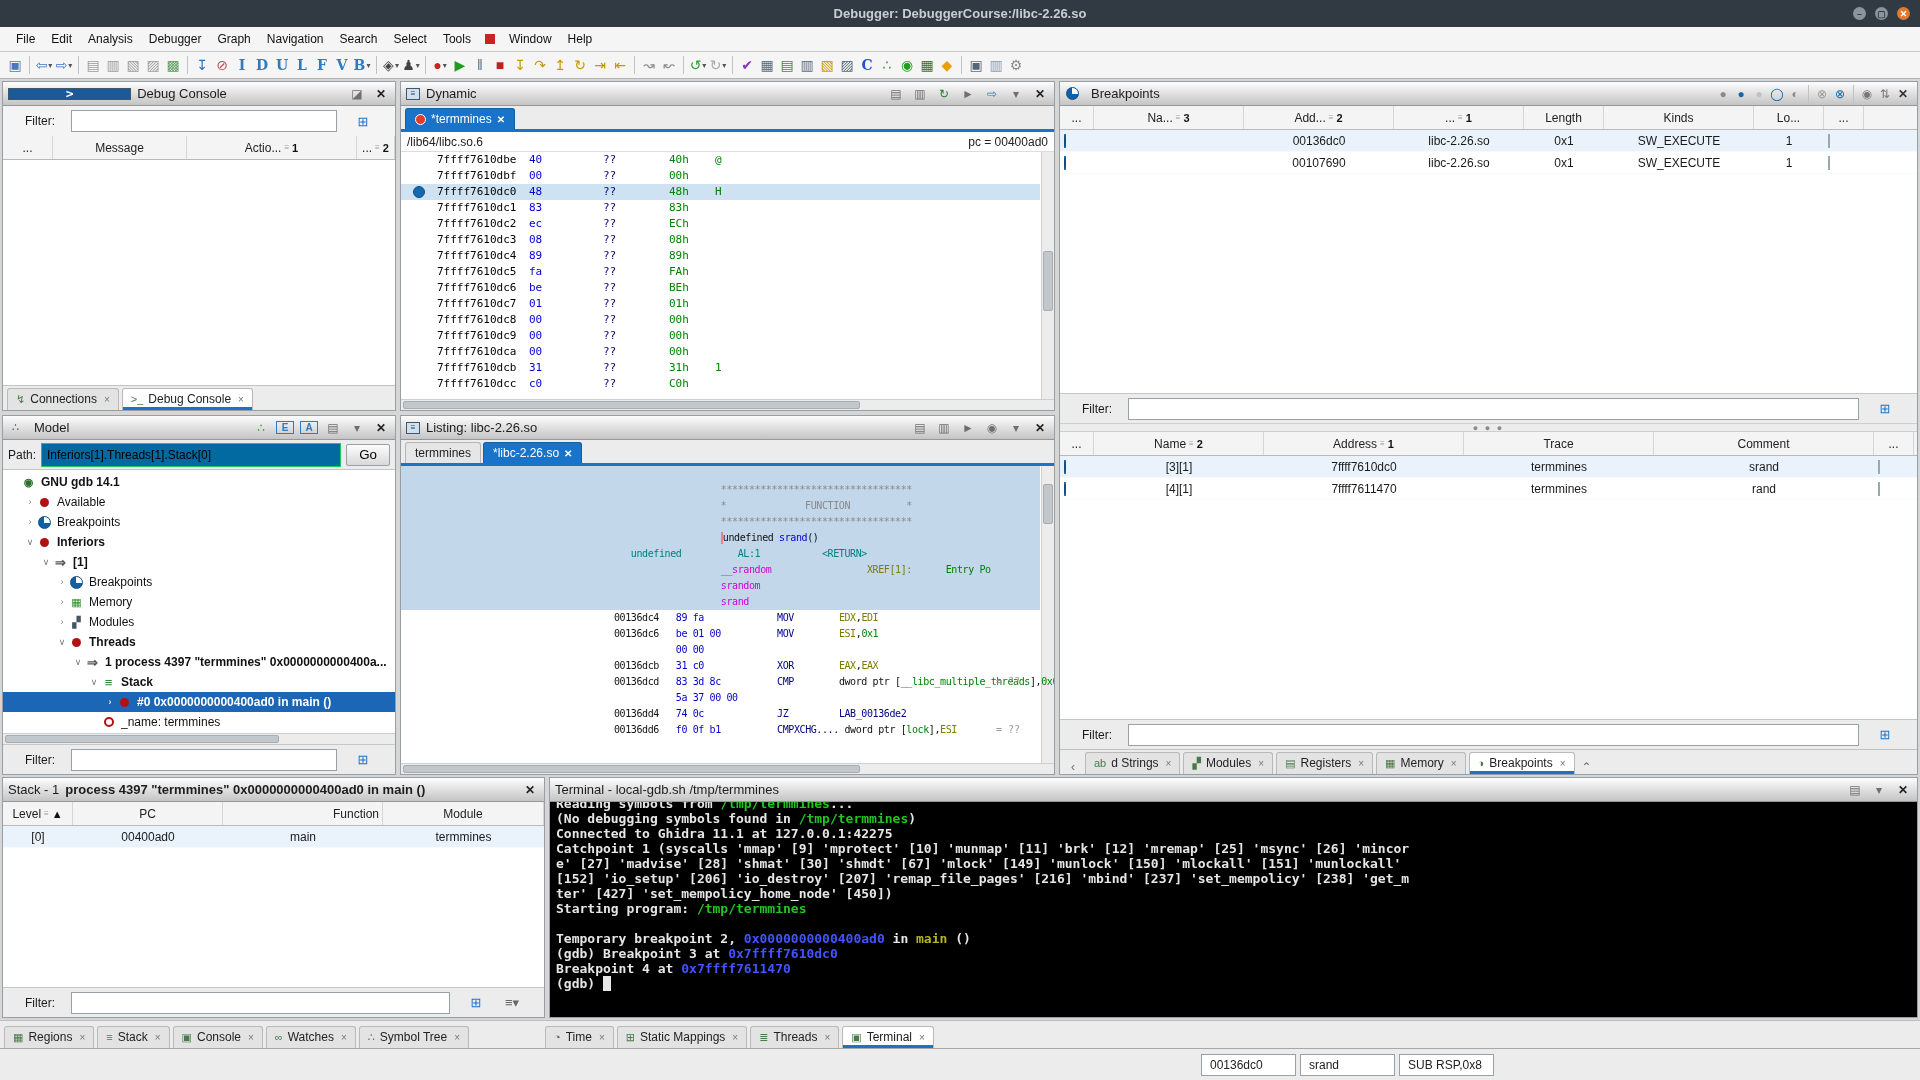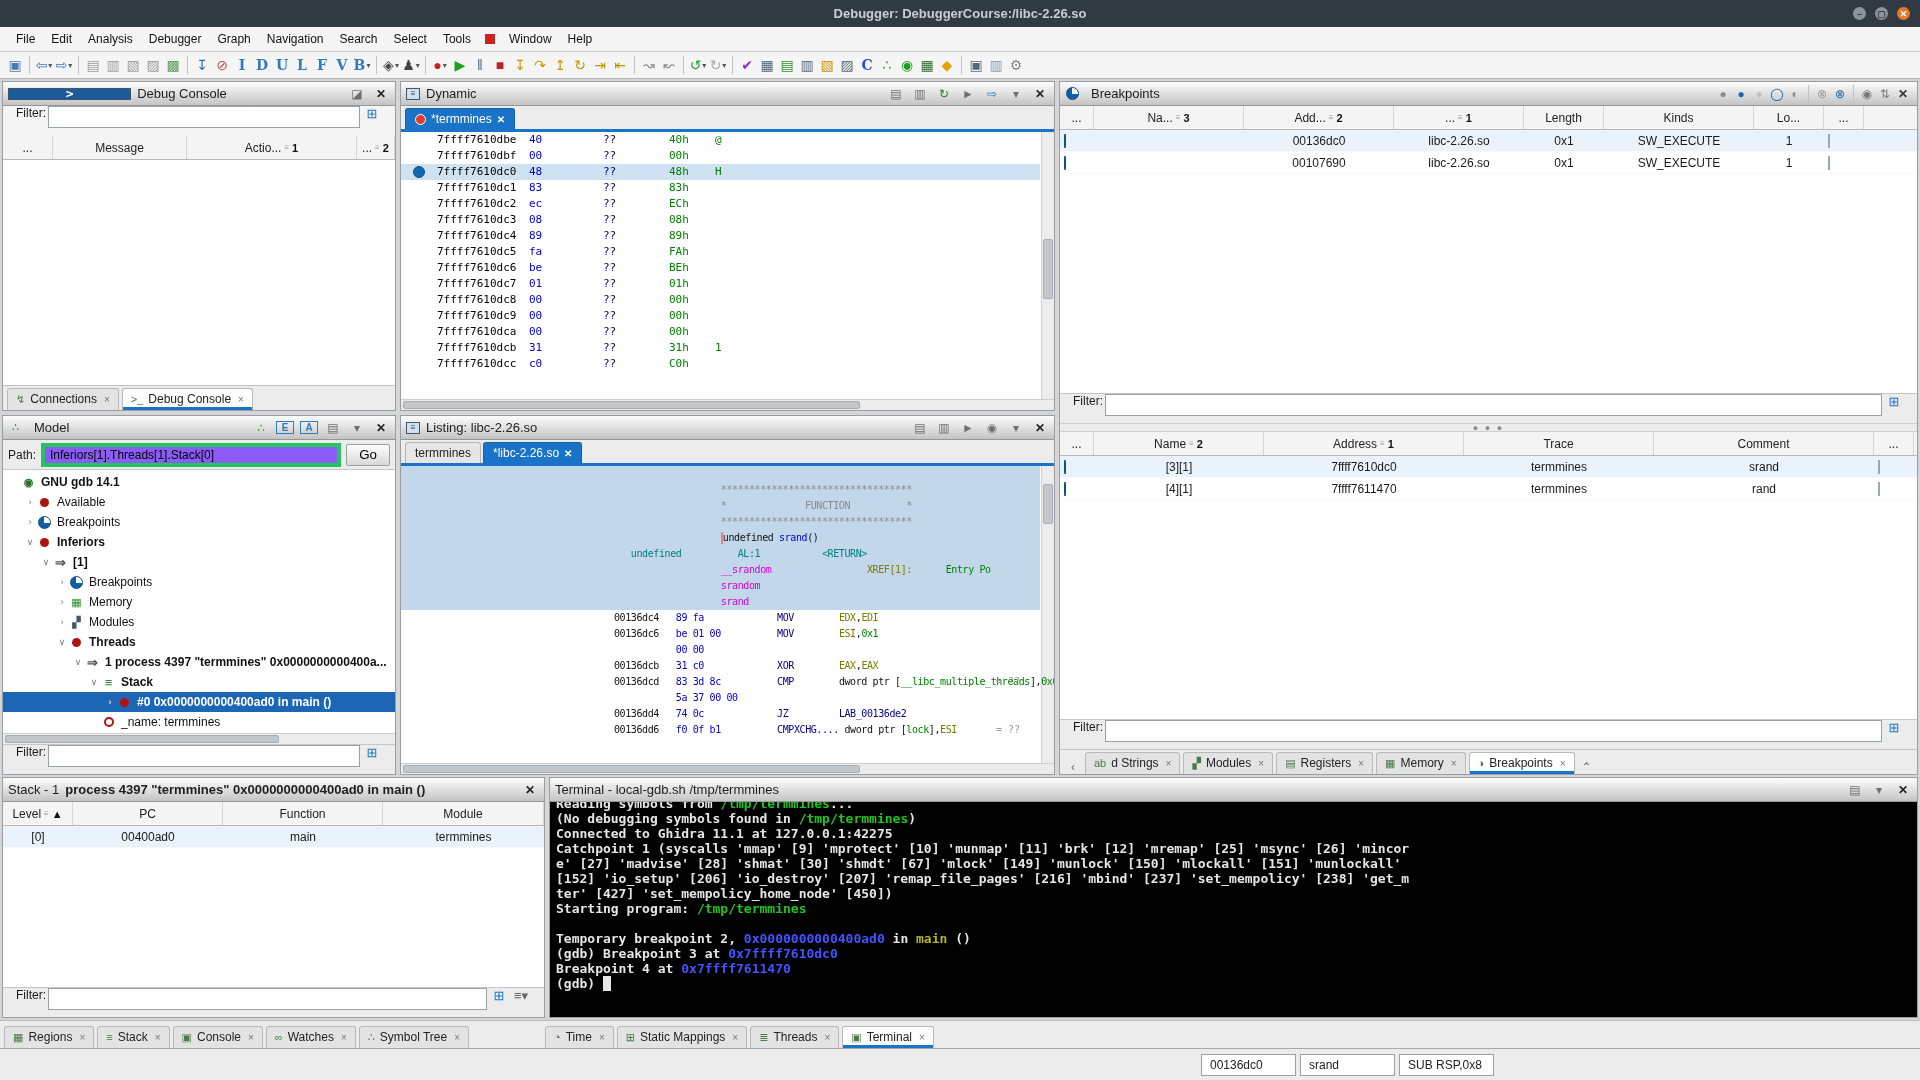--- a/index.html
+++ b/index.html
@@ -23,21 +23,21 @@
   .main{flex:1;display:flex;min-height:0;background:#d6d6d6;gap:4px;padding:2px 2px 0 2px}
   .col-left{width:394px;flex:none;display:flex;flex-direction:column;gap:4px;min-height:0}
   .col-center{width:655px;flex:none;display:flex;flex-direction:column;gap:4px;min-height:0}
   .col-right{flex:1;display:flex;flex-direction:column;min-height:0}
   .panel{display:flex;flex-direction:column;border:1px solid #989ea4;background:#fff;min-height:0}
   .phead{height:24px;flex:none;background:linear-gradient(#fdfdfd,#c4c4c4);border-bottom:1px solid #979797;display:flex;align-items:center;gap:6px;padding:0 5px;font-size:13px;color:#1d1d1d}
   .phead .sp{flex:1}
   .hico{min-width:18px;text-align:center;color:#6f6f6f;font-size:12px}
   .chip{width:14px;height:12px;flex:none;border:1px solid #456;background:#cfe0ee;display:flex;align-items:center;justify-content:center;font-size:8px;color:#234}
   .chip.term{background:#1a5a9a;color:#fff}
-  .frow{height:30px;flex:none;display:flex;align-items:flex-start;gap:2px;padding:0 13px;background:#ececec;border-top:1px solid #c6c6c6}
+  .frow{height:30px;flex:none;display:flex;align-items:center;gap:16px;padding:0 22px;background:#ececec;border-top:1px solid #c6c6c6}
   .frow input{flex:1;height:22px;border:1px solid #98a0a8;background:#fff;padding:0 5px;font:12px "Liberation Sans",sans-serif}
   .fico{width:20px;text-align:center;color:#1973c8;font-size:13px}
   
   .thead{display:flex;flex:none;height:24px;background:#f4f4f4;border-bottom:1px solid #b9b9b9;align-items:stretch}
   .th{display:flex;align-items:center;justify-content:center;gap:3px;border-right:1px solid #d5d5d5;color:#222;overflow:hidden;white-space:nowrap;padding:0 3px}
   .sorti{font-size:8px;color:#999}
   .sortn{font-weight:bold;font-size:11px;color:#111}
   .tbody{flex:1;overflow:hidden;background:#fff}
   .trow{display:flex;height:22px;align-items:center;border-bottom:1px solid #fafafa}
   .trow.alt{background:#eaf2fb}
@@ -71,21 +71,21 @@
   
   .lst{flex:1;min-height:0;font-family:"DejaVu Sans Mono",monospace;font-size:10px;letter-spacing:-0.4px;background:#fff;position:relative;overflow:hidden;padding-right:14px}
   .lline{height:16px;line-height:16px;white-space:pre;position:relative;padding-left:50px}
   .lline.sel{background:#c3d7eb}
   .lline .gdot{position:absolute;left:3px;top:2px;width:12px;height:12px;border-radius:50%;background:#1468ae;border:1px solid #0d4f86;display:flex;align-items:center;justify-content:center;color:#fff;font-size:6px}
   .lline .extra{position:absolute;right:20px;color:#999;letter-spacing:0}
   .cm{color:#8a8a8a}.k{color:#111}.bl{color:#0000cc}.nv{color:#000080}.ol{color:#7c7c00}.gr{color:#008000}.mg{color:#d400d4}.tl{color:#008080}
   .ct{display:inline-block;width:0;height:12px;border-left:2px solid #f08080;vertical-align:middle}
   
   .pathrow{height:30px;flex:none;display:flex;align-items:center;gap:5px;padding:0 5px;background:#ececec;border-bottom:1px solid #c6c6c6}
-  .pathrow input{flex:1;height:24px;border:4px solid #22c55e;background:#8b5cf6;padding:0 5px;font:12px "Liberation Sans",sans-serif}
+  .pathrow input{flex:1;height:24px;border:1px solid #22c55e;background:#0369a1;padding:0 5px;font:12px "Liberation Sans",sans-serif}
   .gobtn{height:22px;padding:0 12px;border:1px solid #9aa0a8;background:linear-gradient(#fdfdfd,#d8d8d8);border-radius:2px}
   .tree{flex:1;min-height:0;overflow:hidden;background:#fff;padding-top:2px}
   .mrow{display:flex;align-items:center;height:20px;white-space:nowrap;color:#111}
   .mrow.selected{background:#1b66b5;color:#fff;font-weight:bold}
   .mrow .exp{width:14px;flex:none;text-align:center;color:#777;font-size:9px}
   .mrow.selected .exp{color:#dce6f0}
   .mrow .lbl{overflow:hidden;text-overflow:ellipsis}
   .mrow.bold .lbl{font-weight:bold}
   .ti{width:15px;height:14px;display:inline-flex;align-items:center;justify-content:center;margin-right:5px;flex:none;font-size:11px}
   .ti-bug{color:#2d6e2d;font-weight:bold}
@@ -360,20 +360,25 @@
           <span class="hico">▾</span>
           <span class="hico" style="color:#222;font-weight:bold">✕</span>
         </div>
         <div class="dtabs" id="dynTabs">
             <span class="dtab active">
               <span class="rec"></span>
               <span>*termmines</span>
               <span class="x">✕</span>
             </span>
           </div>
+        <div class="addrbar">
+          <span>/lib64/libc.so.6</span>
+          <span class="sp"></span>
+          <span>pc = 00400ad0</span>
+        </div>
         <div class="hexwrap" id="hexWrap">
           <div class="vscroll">
               <div class="vthumb" style="top:40%"></div>
             </div>
         <div class="hexrow">
               <span class="hgut"></span>
               <span class="ha">7ffff7610dbe</span>
               <span class="hb">40</span>
               <span class="hu">??</span>
               <span class="hh">40h</span>
@@ -719,21 +724,21 @@
       </div>
       <div class="thead" id="stHead">
           <div class="th" style="width: 70px;">
             <span>Level</span>
             <span class="sorti">≡</span>
             <span class="sortn">▲</span>
           </div>
           <div class="th" style="width: 150px;">
             <span>PC</span>
           </div>
-          <div class="th" style="width: 160px;">
+          <div class="th" style="width: 160px; justify-content: flex-end;">
             <span>Function</span>
           </div>
           <div class="th" style="flex: 1 1 0%;">
             <span>Module</span>
           </div>
         </div>
       <div class="tbody" id="stBody">
           <div class="trow alt">
             <div class="td" style="width: 70px; text-align: center;">[0]</div>
             <div class="td" style="width: 150px; text-align: center;">00400ad0</div>

